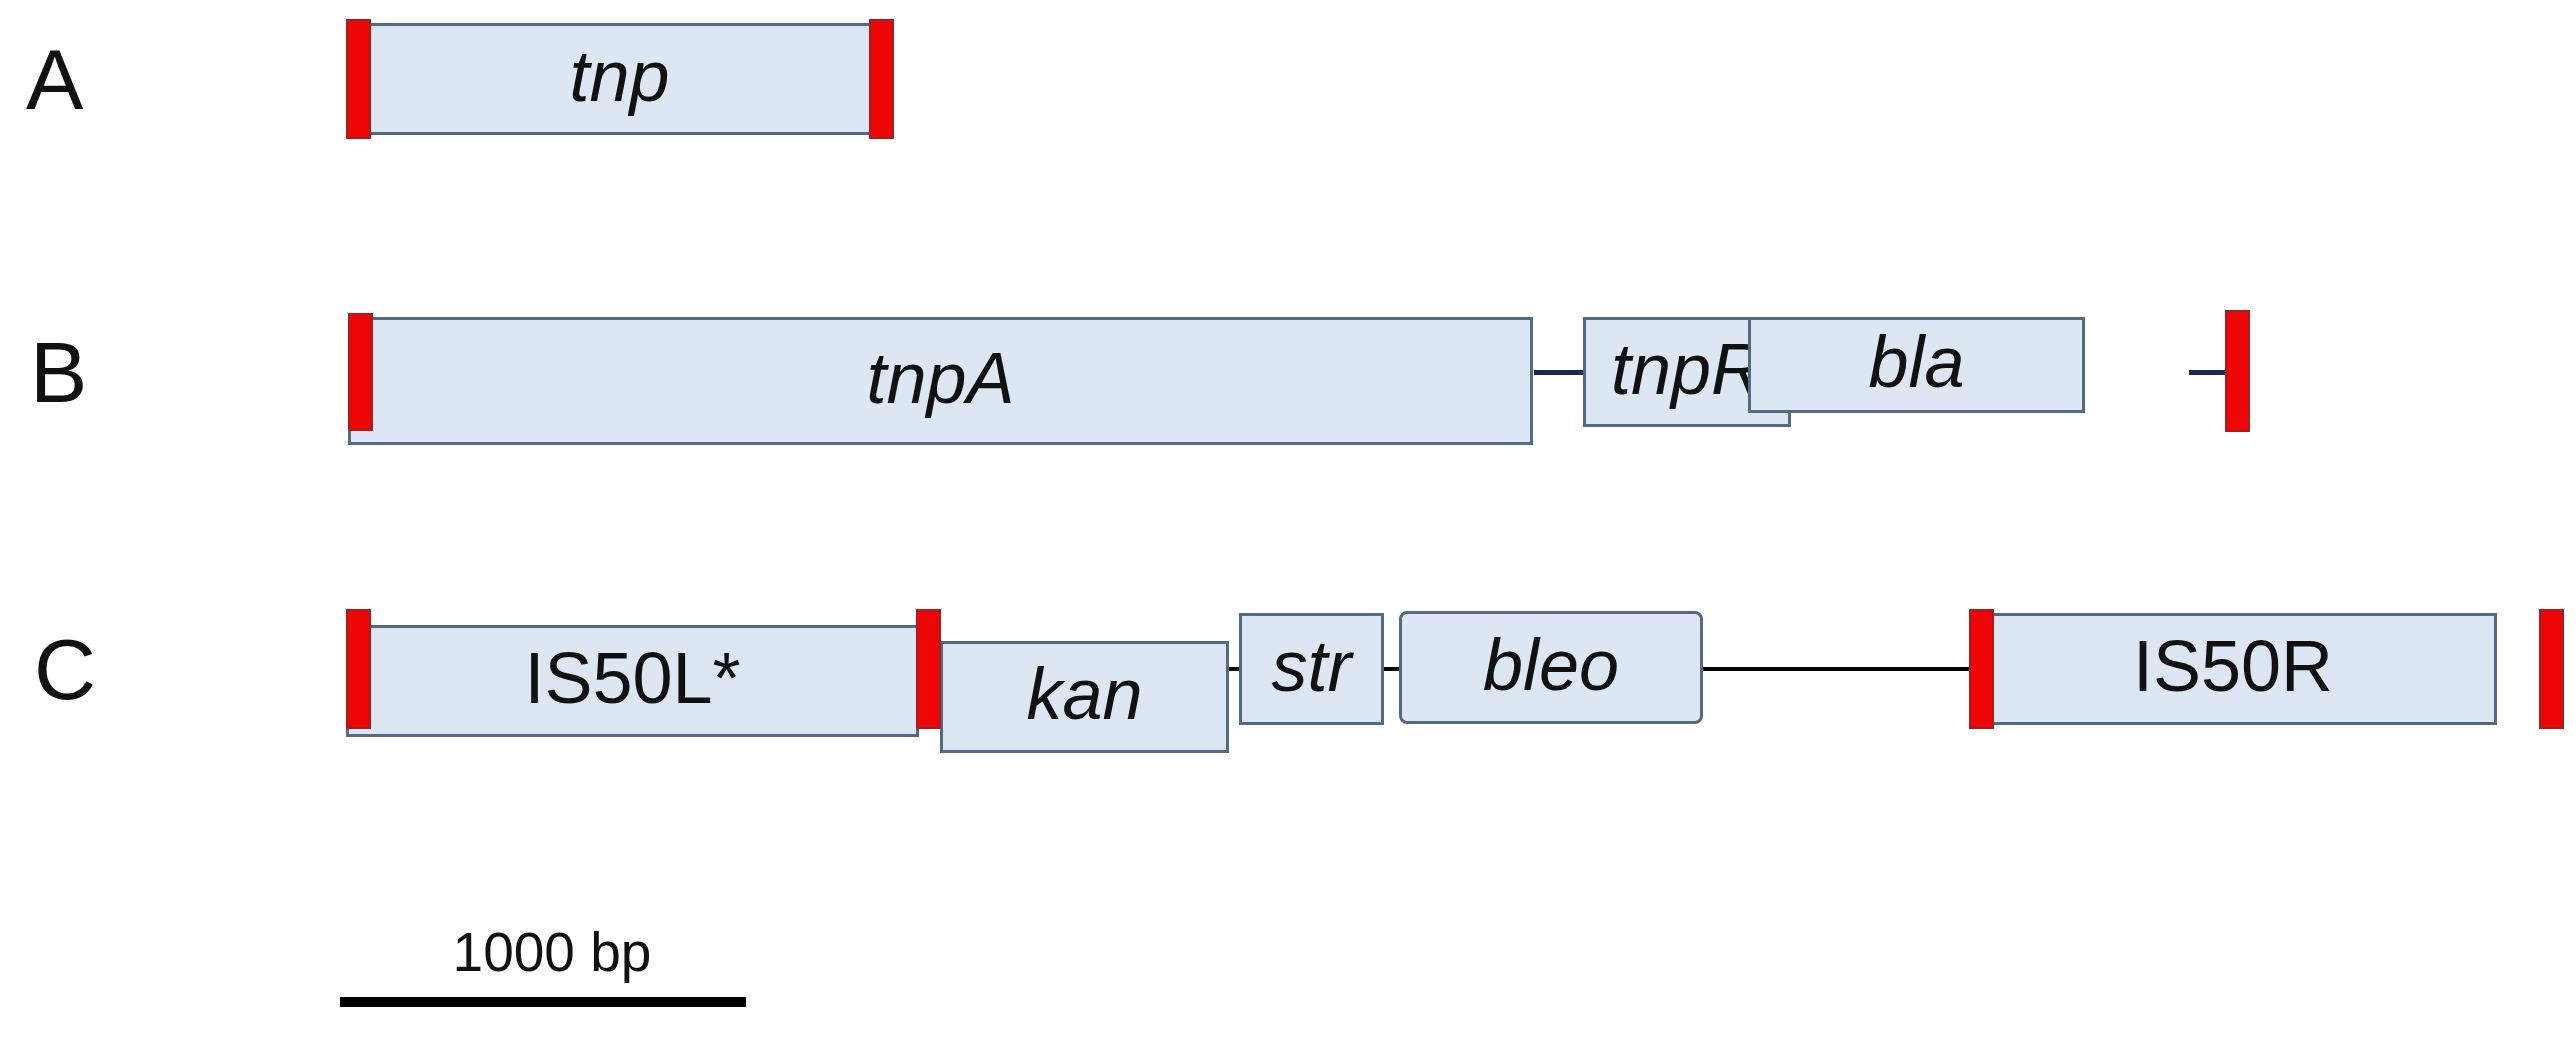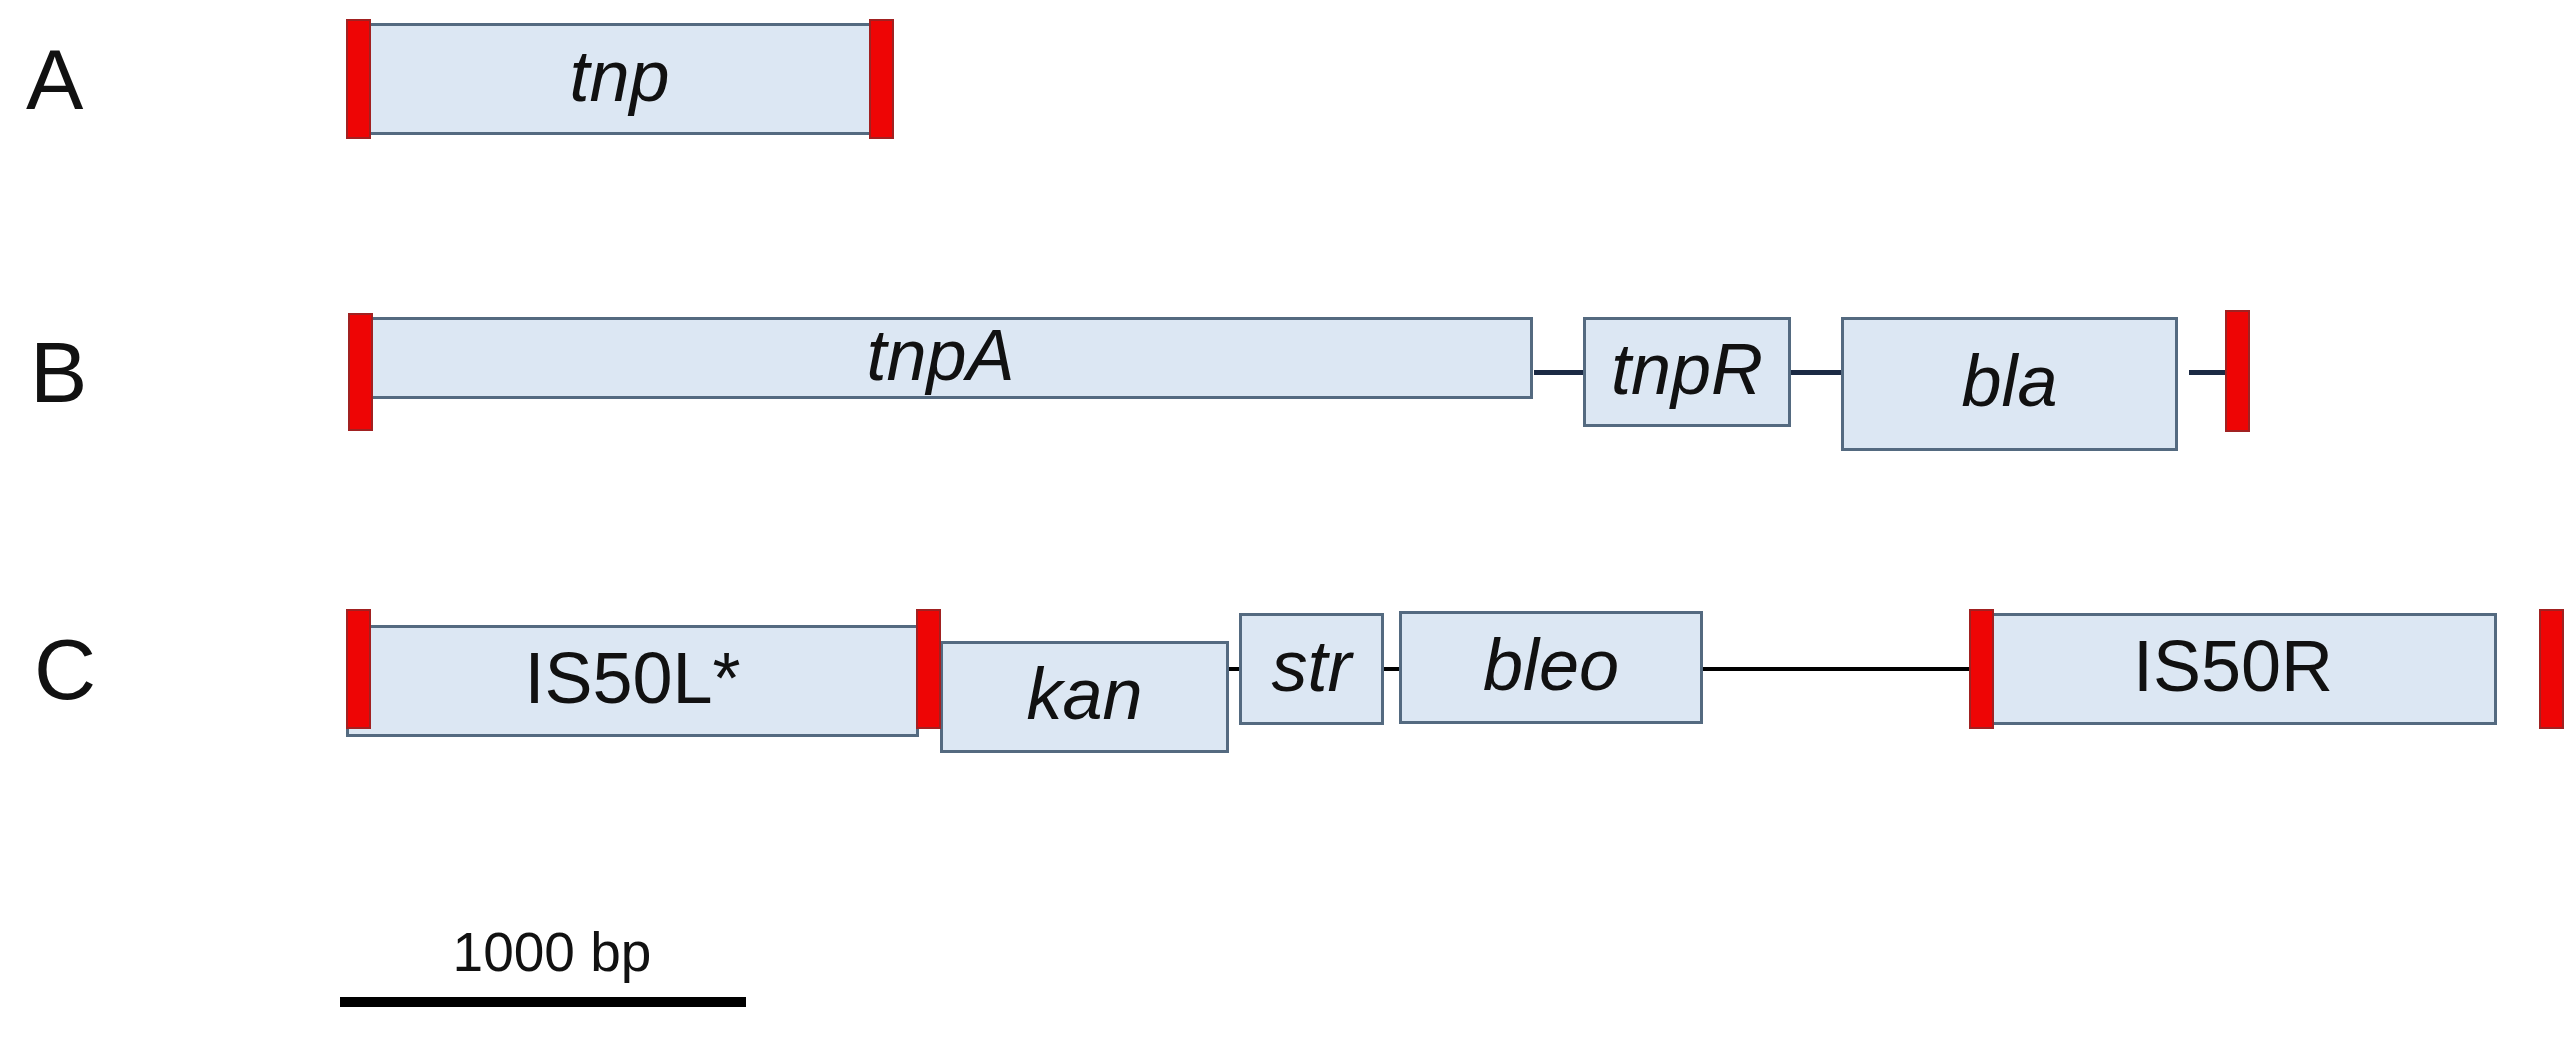--- a/index.html
+++ b/index.html
@@ -74,34 +74,34 @@
   <div class="row-label" style="left:26px; top:23px; height:112px;">A</div>
 
   <div class="gene-box" style="left:346px; top:23px; width:547px; height:112px;">
     <span class="gene-text">tnp</span>
   </div>
   <div class="repeat-bar" style="left:346px; top:18.6px; height:120px;"></div>
   <div class="repeat-bar" style="left:869px; top:18.6px; height:120px;"></div>
 
   <div class="row-label" style="left:30px; top:317px; height:110px;">B</div>
 
-  <div class="gene-box" style="left:348px; top:317px; width:1185px; height:82px;">
+  <div class="gene-box" style="left:348px; top:317px; width:1185px; height:128px;">
     <span class="gene-text">tnpA</span>
   </div>
   <div class="repeat-bar" style="left:348px; top:313px; height:118px;"></div>
 
   <div class="connector" style="left:1534px; top:370px; width:50px;"></div>
 
   <div class="gene-box" style="left:1583px; top:317px; width:208px; height:110px;text-align:center;">
     <span class="gene-text">tnpR</span>
   </div>
 
   <div class="connector" style="left:1791px; top:370px; width:61px;"></div>
 
-  <div class="gene-box" style="left:1841px; top:317px; width:337px; height:134px;">
+  <div class="gene-box" style="left:1748px; top:317px; width:337px; height:96px;">
     <span class="gene-text">bla</span>
   </div>
 
   <div class="connector" style="left:2189px; top:370px; width:36px;"></div>
   <div class="repeat-bar" style="left:2225px; top:310px; height:122px;"></div>
 
   <div class="row-label" style="left:34px; top:613px; height:112px;">C</div>
 
   <div class="gene-box" style="left:346px; top:613px; width:573px; height:112px;margin-top:12px;">
     <span class="gene-text upright">IS50L*</span>
@@ -114,21 +114,21 @@
   </div>
 
   <div class="connector black" style="left:1229px; top:667px; width:9.6px; height:4.1px;"></div>
 
   <div class="gene-box" style="left:1239px; top:613px; width:145px; height:112px;">
     <span class="gene-text">str</span>
   </div>
 
   <div class="connector black" style="left:1384px; top:667px; width:15px; height:4.1px;"></div>
 
-  <div class="gene-box" style="left:1399px; top:611px; width:304px; height:113px;">
+  <div class="gene-box" style="left:1399px; top:611px; width:304px; height:113px;border-radius:8px;">
     <span class="gene-text">bleo</span>
   </div>
 
   <div class="connector black" style="left:1703px; top:667px; width:268px; height:4.1px;"></div>
 
   <div class="gene-box" style="left:1969px; top:613px; width:528px; height:112px;">
     <span class="gene-text upright">IS50R</span>
   </div>
   <div class="repeat-bar" style="left:1969px; top:609px; height:120px;"></div>
   <div class="repeat-bar" style="left:2539px; top:609px; height:120px;"></div>

